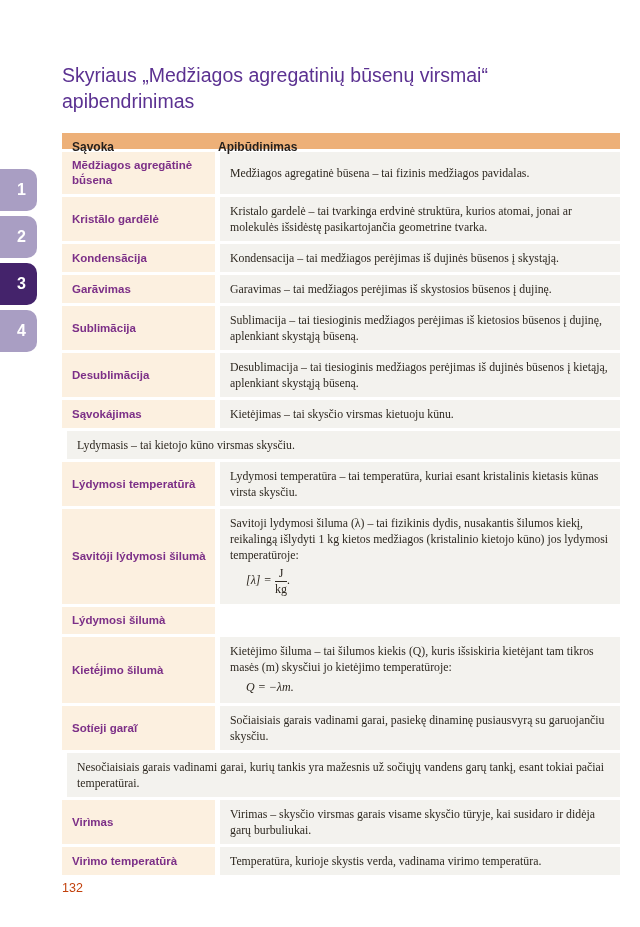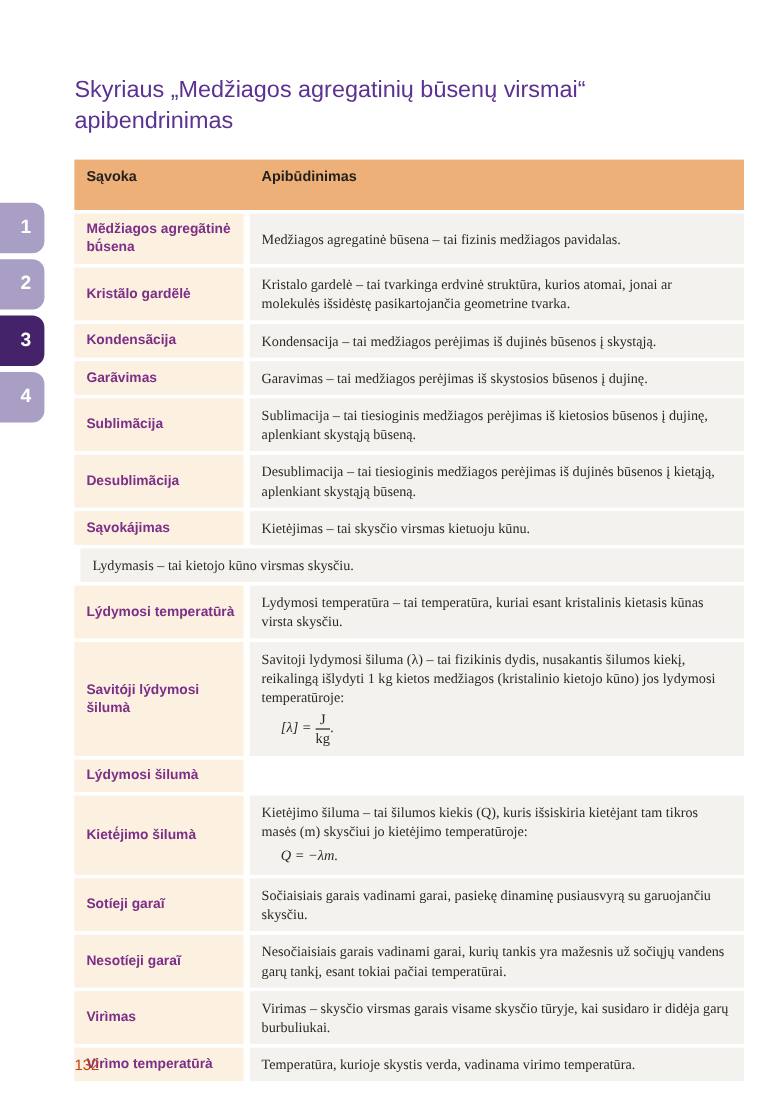--- a/index.html
+++ b/index.html
@@ -16,28 +16,28 @@
   .side-tabs{position:absolute;left:0;top:169px;width:40px;}
   .side-tab{
     width:37px;height:42px;margin-bottom:5px;background:#a99ec3;
     border-radius:0 10px 10px 0;display:flex;align-items:center;justify-content:center;
     color:#ffffff;font-weight:bold;font-size:16px;padding-left:6px;box-sizing:border-box;
   }
   .side-tab.active{background:#44236b;}
   
   .term-table{position:absolute;left:62px;top:133px;width:558px;}
   .thead{
-    position:relative;height:42px;background:#edb078;color:#241f1c;
+    position:relative;height:16px;background:#edb078;color:#241f1c;
     font-weight:bold;font-size:12px;
   }
   .thead .th1{position:absolute;left:10px;top:7px;}
   .thead .th2{position:absolute;left:156px;top:7px;}
   .tr{display:flex;align-items:stretch;margin-top:3px;}
   .td-term{
-    width:141px;box-sizing:border-box;background:#fcf0e0;color:#7c2f87;
+    width:153px;box-sizing:border-box;background:#fcf0e0;color:#7c2f87;
     font-weight:bold;font-size:11.5px;line-height:15px;
     padding:6px 6px 6px 10px;display:flex;align-items:center;
   }
   .td-desc{
     flex:1;margin-left:5px;background:#f3f2ee;color:#2e2820;
     font-family:"Liberation Serif",serif;font-size:11.8px;line-height:16px;
     padding:6px 10px 6px 10px;display:flex;flex-direction:column;justify-content:center;
   }
   .formula{
     font-style:italic;font-family:"Liberation Serif",serif;
@@ -139,21 +139,20 @@
       <div class="formula">Q = −λm.</div>
     </div>
   </div>
   <div class="tr">
     <div class="td-term">Sotíeji garaĩ</div>
     <div class="td-desc">
         <span>Sočiaisiais garais vadinami garai, pasiekę dinaminę pusiausvyrą su garuojančiu skysčiu.</span>
       </div>
   </div>
   <div class="tr">
-    <div class="td-term">Nesotíeji garaĩ</div>
     <div class="td-desc">
         <span>Nesočiaisiais garais vadinami garai, kurių tankis yra mažesnis už sočiųjų vandens garų tankį, esant tokiai pačiai temperatūrai.</span>
       </div>
   </div>
   <div class="tr">
     <div class="td-term">Virìmas</div>
     <div class="td-desc">
         <span>Virimas – skysčio virsmas garais visame skysčio tūryje, kai susidaro ir didėja garų burbuliukai.</span>
       </div>
   </div>

